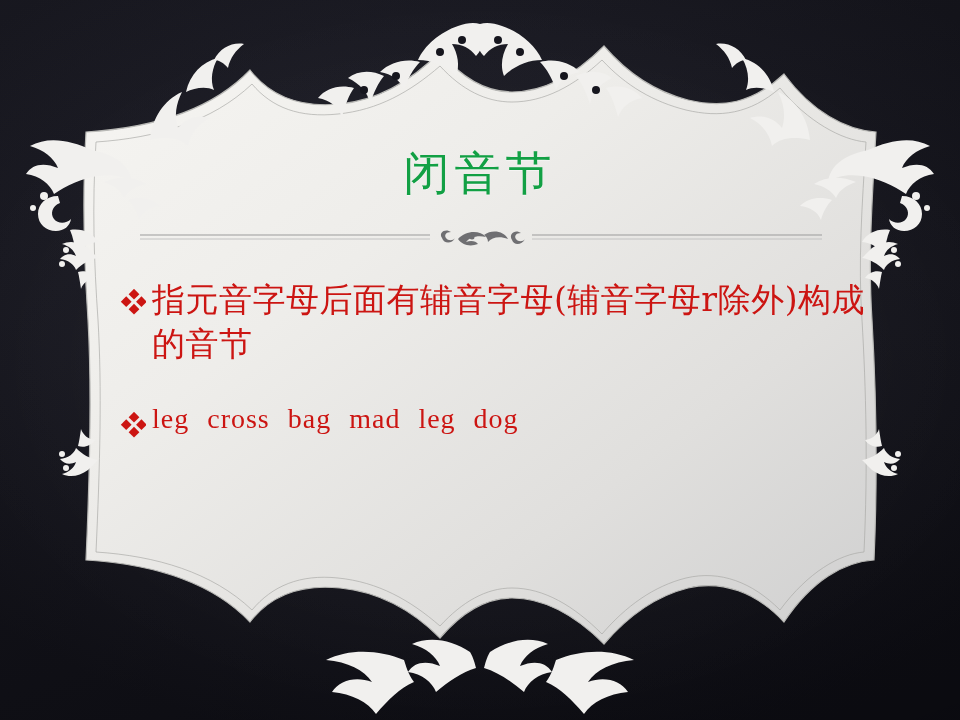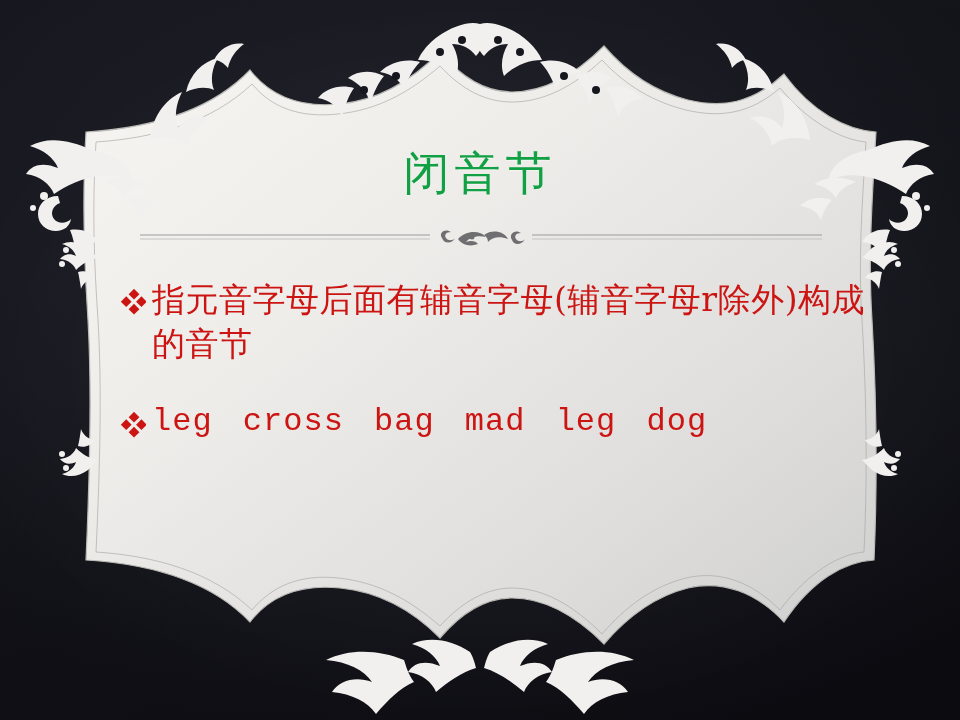--- a/index.html
+++ b/index.html
@@ -79,24 +79,24 @@
     width: 30px;
     margin-right: 2px;
     margin-top: 5px;
   }
   .bullet-text {
     flex: 1 1 auto;
     font-family: "DejaVu Serif", "Liberation Serif", serif;
     letter-spacing: 0.5px;
   }
   .bullet-text.latin {
-    font-family: Liberation Mono, monospace;
+    font-family: Liberation Serif, serif;
     letter-spacing: 1px;
     word-spacing: 10px;
-    font-size: 32px;
+    font-size: 28px;
   }
 </style>
 </head>
 <body>
 
 <div id="slide">
 
   <div class="vignette"></div>
 
   <svg class="frame-svg" viewBox="0 0 960 720">

